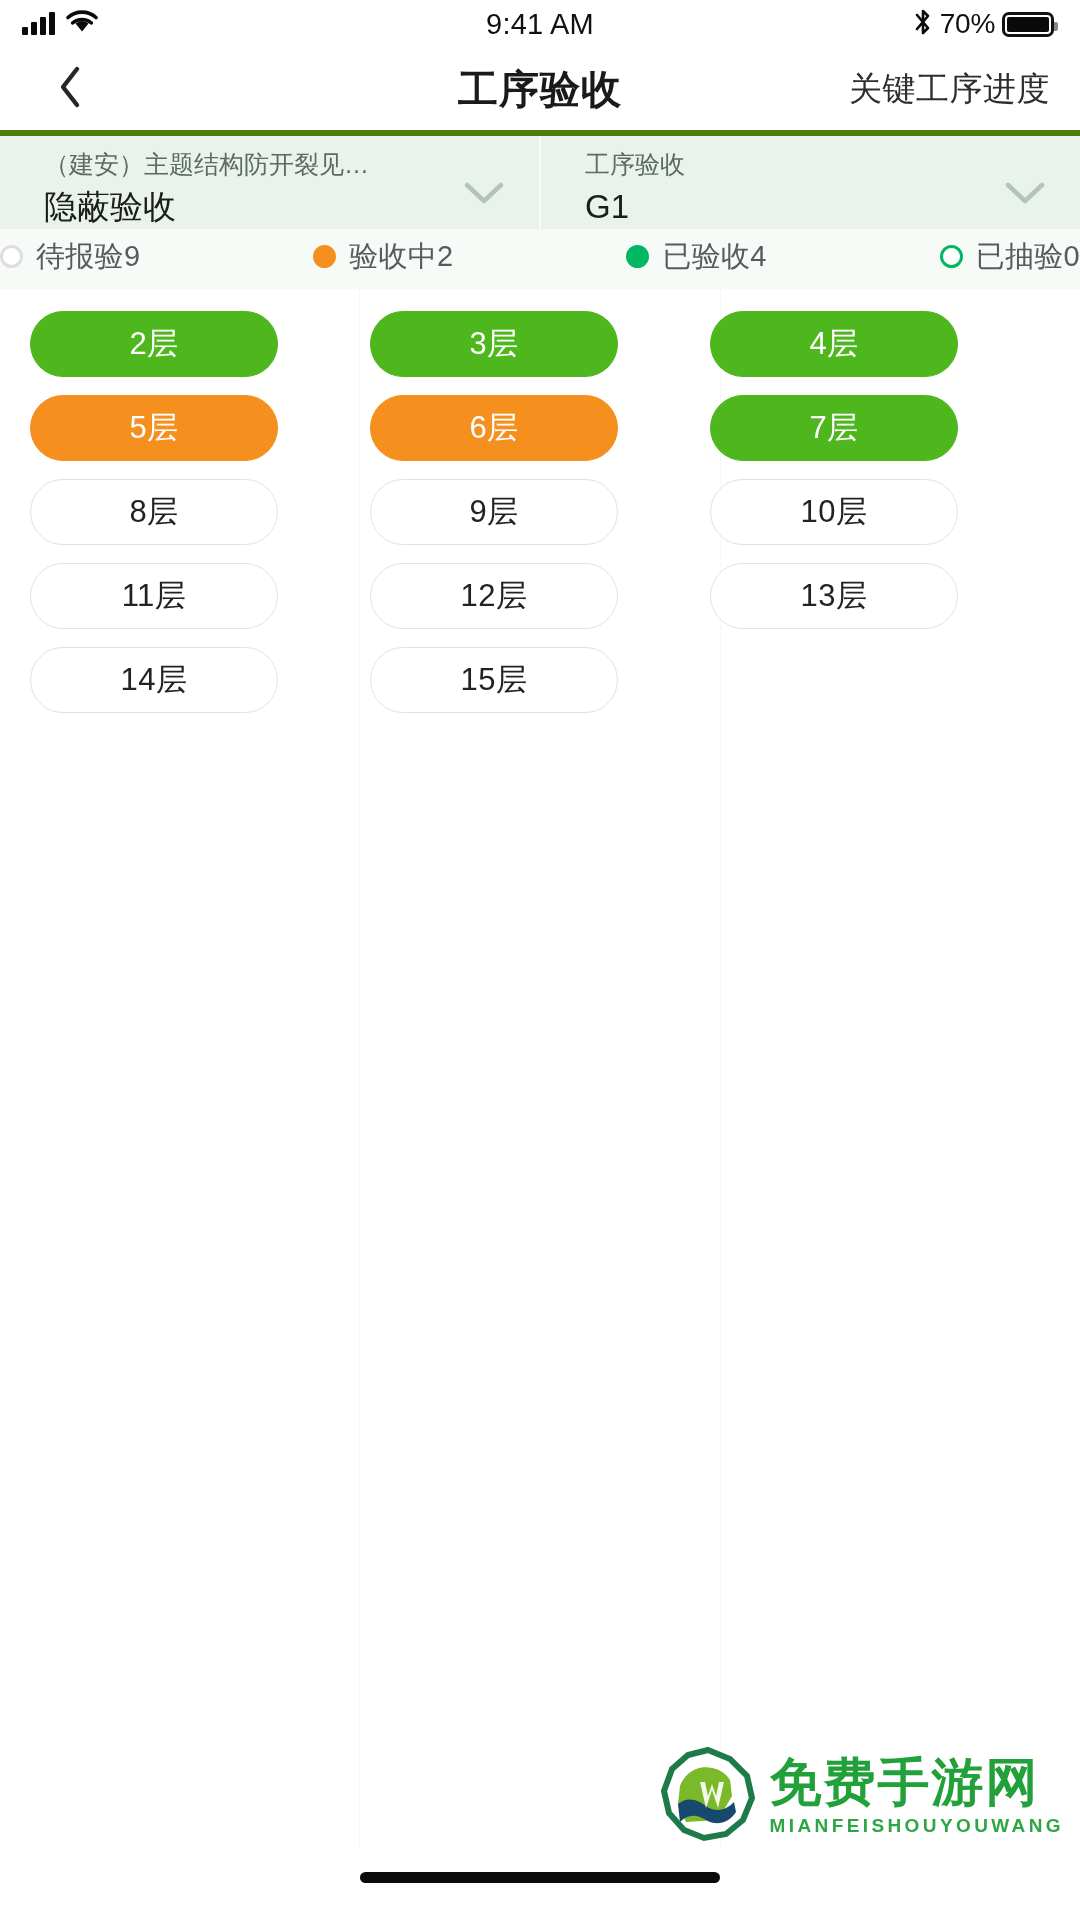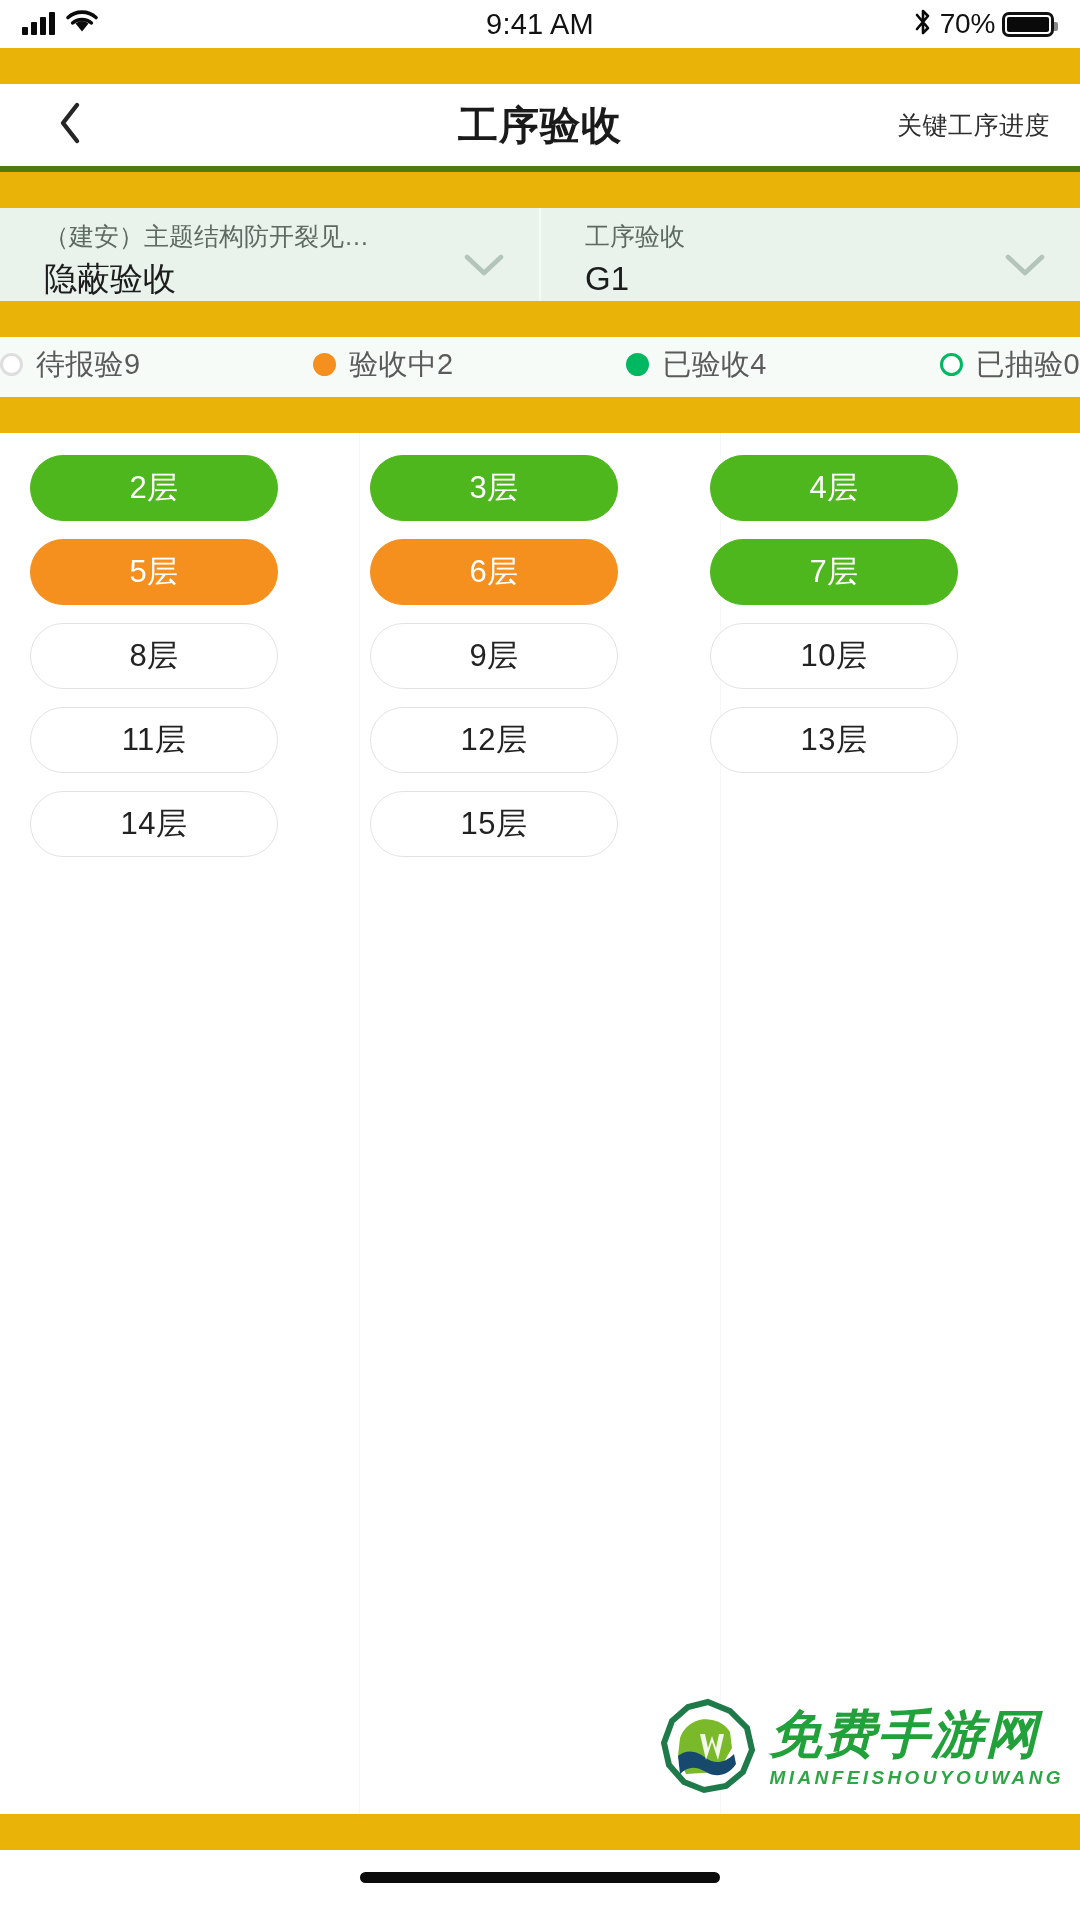--- a/index.html
+++ b/index.html
@@ -9,24 +9,23 @@
     height: 1920px;
     background: #ffffff;
     font-family: "Liberation Sans", "DejaVu Sans", sans-serif;
     overflow: hidden;
   }
 
   .phone {
     position: relative;
     width: 1080px;
     height: 1920px;
-    background: #eab308;
+    background: #404040;
     display: flex;
     flex-direction: column;
-    gap: 36px;
   }
 
   
   .status-bar {
     height: 48px;
     flex: 0 0 48px;
     display: flex;
     align-items: center;
     padding: 0 26px 0 22px;
     background: #ffffff;
@@ -100,21 +99,21 @@
     left: 0; right: 0;
     text-align: center;
     font-size: 40px;
     font-weight: 700;
     color: #1a1a1a;
     letter-spacing: 1px;
     pointer-events: none;
   }
   .nav-right {
     margin-left: auto;
-    font-size: 25px;
+    font-size: 33px;
     color: #2e2e2e;
     letter-spacing: .5px;
     position: relative;
     z-index: 2;
     cursor: pointer;
   }
 
   
   .selector-bar {
     flex: 0 0 92px;
@@ -228,26 +227,25 @@
   .pill.s-pending {
     background: #ffffff;
     color: #222222;
     border: 1px solid #e3e3e3;
   }
 
   
   .watermark {
     position: absolute;
     right: 16px;
-    bottom: 16px;
+    bottom: 4px;
     display: flex;
     align-items: center;
     gap: 14px;
     pointer-events: none;
-    font-style: italic;
   }
   .wm-text-block { display: flex; flex-direction: column; align-items: flex-start; }
   .wm-cn {
     font-size: 52px;
     font-weight: 700;
     color: #22a03a;
     letter-spacing: 2px;
     line-height: 1;
     font-family: "DejaVu Sans", sans-serif;
   }

